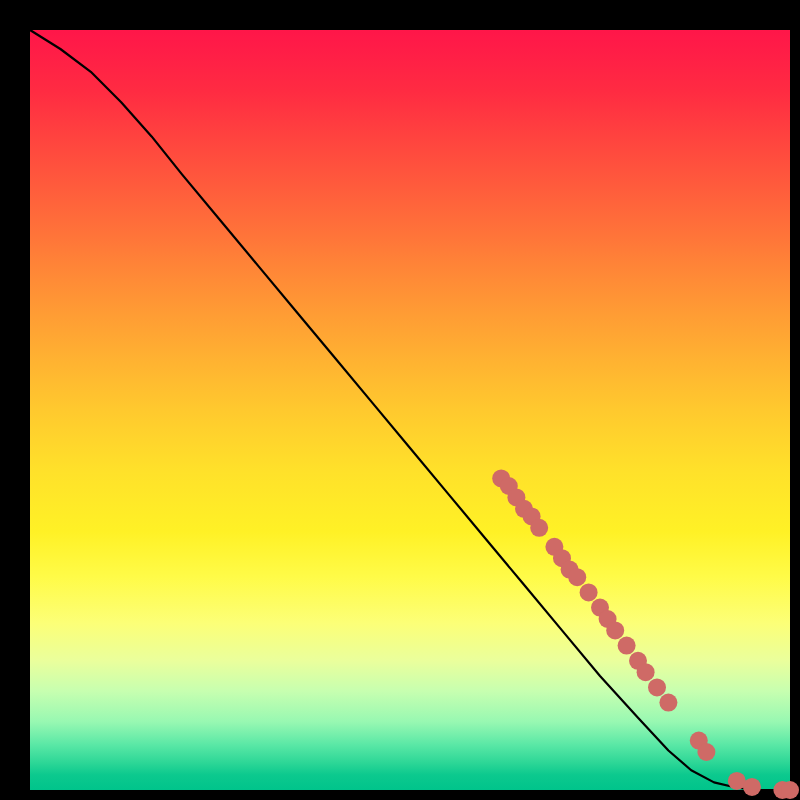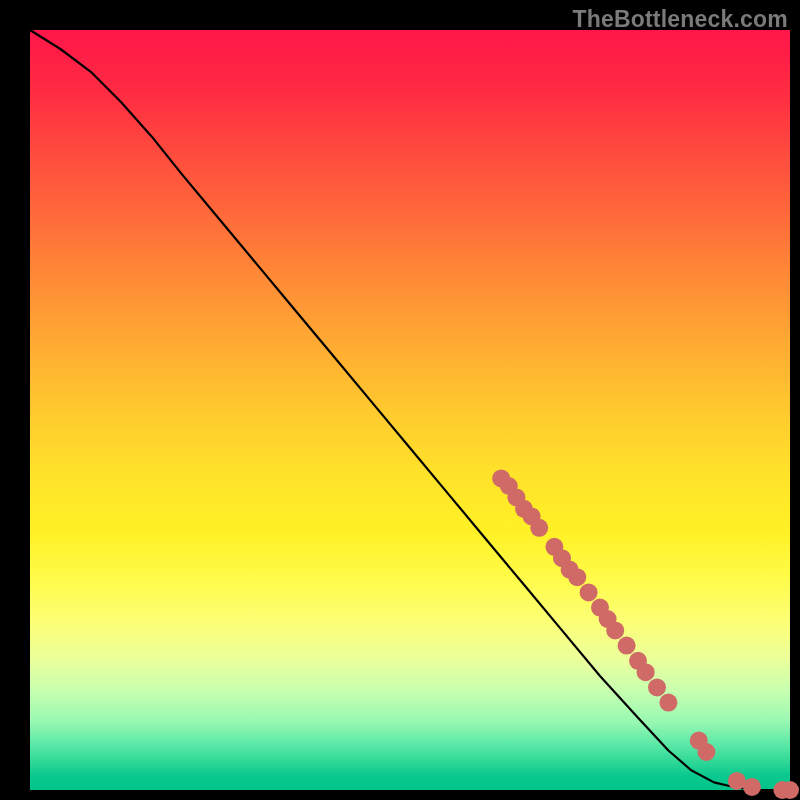--- a/index.html
+++ b/index.html
@@ -75,21 +75,20 @@
   }
   .dot {
     fill: #cf6a66;
     stroke: none;
   }
 </style>
 </head>
 <body>
 
 <div class="frame">
-  <div class="attribution">TheBottleneck.com</div>
   <div class="plot"></div>
   <svg class="overlay" viewBox="0 0 760 760">
     <path id="curve-path" class="curve" d="M0.00 0.00 L30.40 19.00 L60.80 41.80 L91.20 72.20 L121.60 106.40 L152.00 144.40 L190.00 190.00 L228.00 235.60 L266.00 281.20 L304.00 326.80 L342.00 372.40 L380.00 418.00 L418.00 463.60 L456.00 509.20 L494.00 554.80 L532.00 600.40 L570.00 646.00 L608.00 687.80 L638.40 720.48 L661.20 740.24 L684.00 752.40 L706.80 757.72 L729.60 760.00 L760.00 760.00 "></path>
     <g id="dots">
         <circle cx="471.20" cy="448.40" r="9" class="dot"></circle>
         <circle cx="478.80" cy="456.00" r="9" class="dot"></circle>
         <circle cx="486.40" cy="467.40" r="9" class="dot"></circle>
         <circle cx="494.00" cy="478.80" r="9" class="dot"></circle>
         <circle cx="501.60" cy="486.40" r="9" class="dot"></circle>
         <circle cx="509.20" cy="497.80" r="9" class="dot"></circle>

